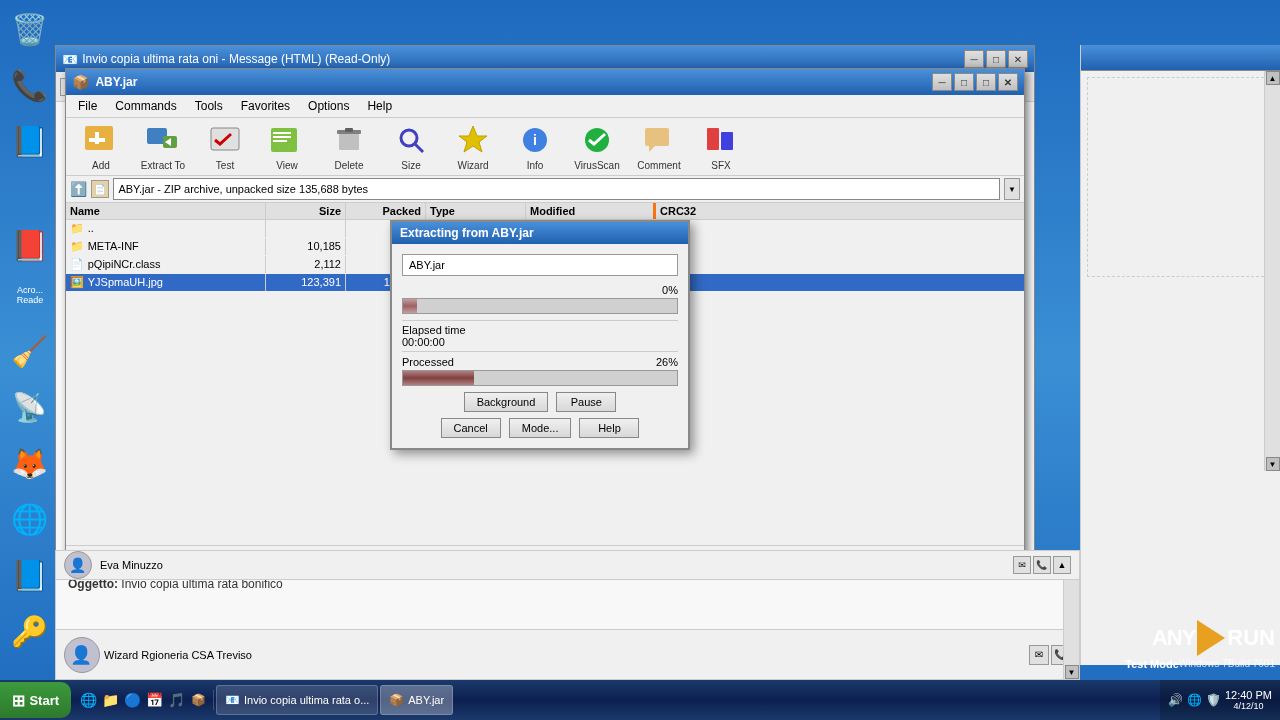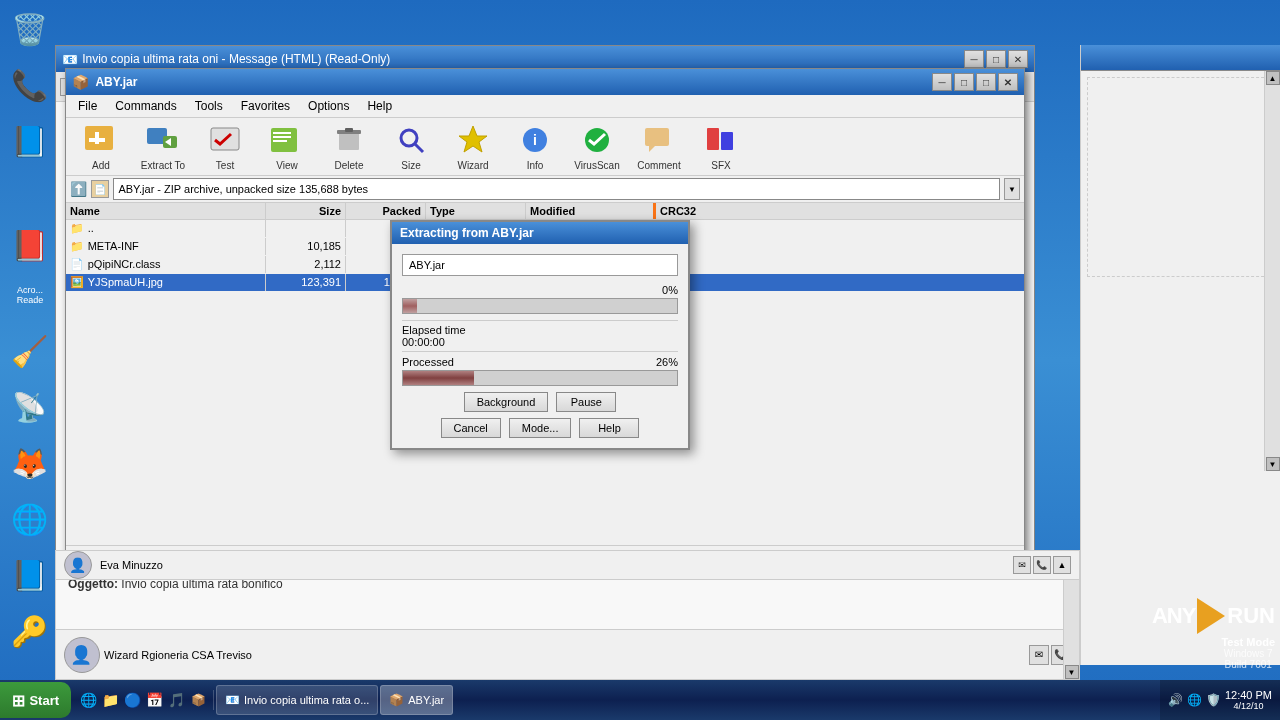--- a/index.html
+++ b/index.html
@@ -787,21 +787,21 @@
   </div>
 
   <div class="any-run-badge">
     <div class="any-run-brand">
       <div style="display:flex;align-items:center;gap:2px;">
         <span style="font-size:22px;font-weight:900;color:white;letter-spacing:-1px;">ANY</span>
         <div style="width:0;height:0;border-top:18px solid transparent;border-bottom:18px solid transparent;border-left:28px solid #e8a020;"></div>
         <span style="font-size:22px;font-weight:900;color:white;">RUN</span>
       </div>
     </div>
-    <div style="display:flex;flex-direction:column;align-items:center;margin-top:2px;">
+    <div style="display:flex;flex-direction:row;align-items:flex-start;margin-top:2px;">
       <span class="test-mode">Test Mode</span>
       <span style="color:rgba(255,255,255,0.8);font-size:10px;">Windows 7</span>
       <span class="build-text">Build 7601</span>
     </div>
   </div>
 
   <div class="taskbar">
     <div class="start-button">
       <span style="font-size:16px;">⊞</span>
       <span>Start</span>

